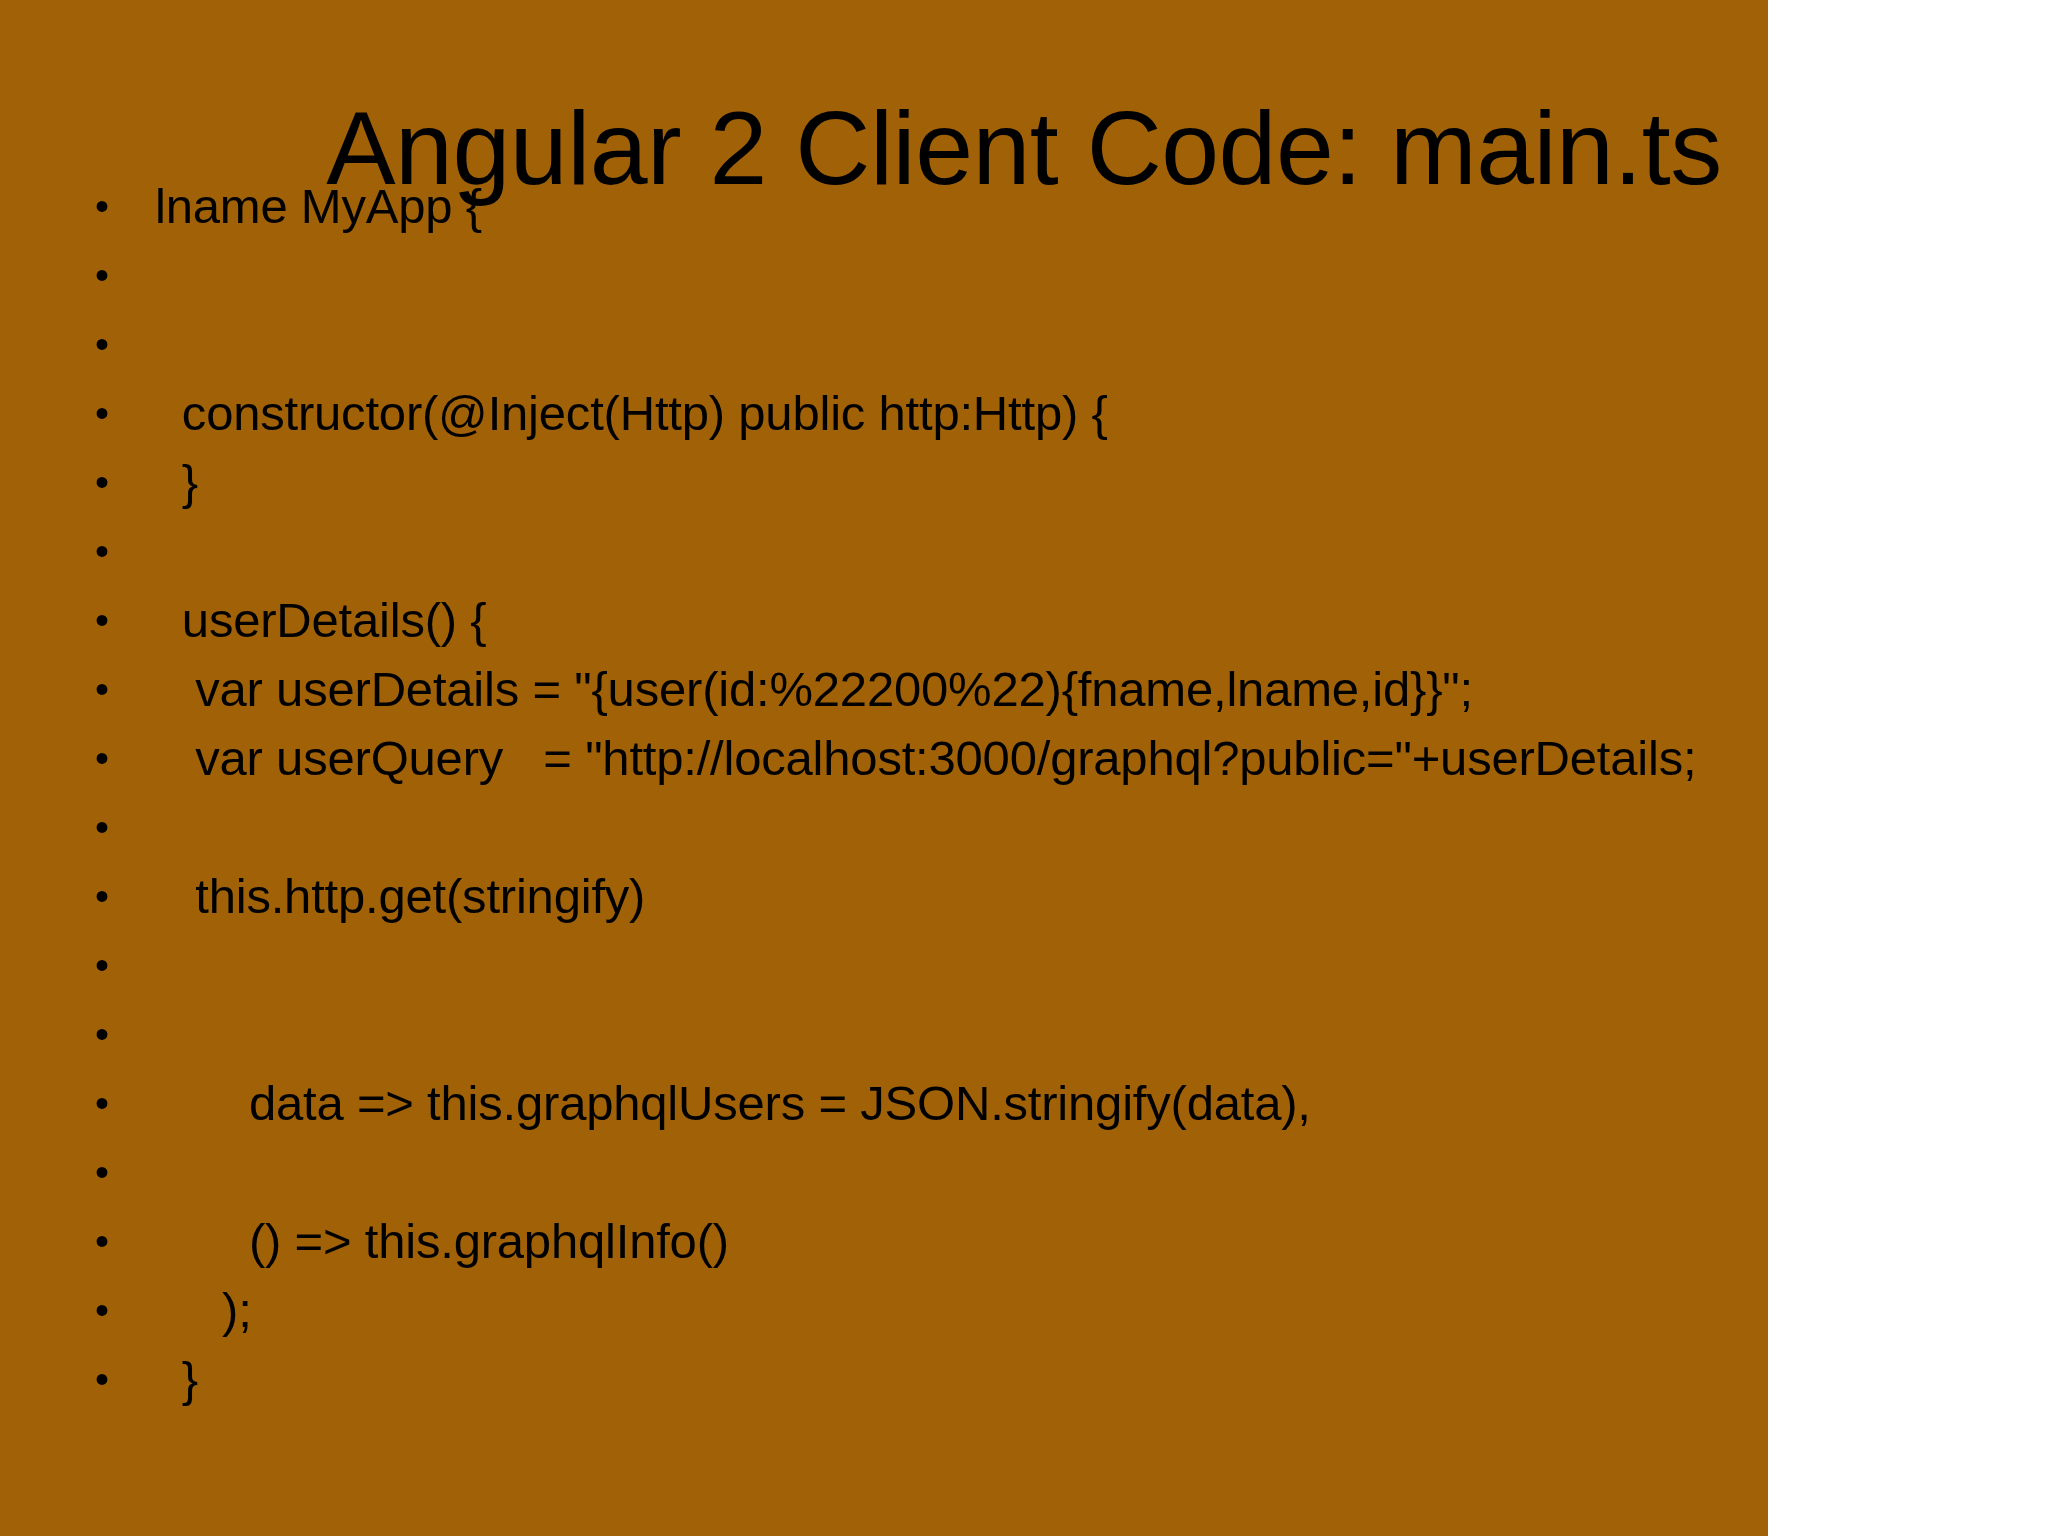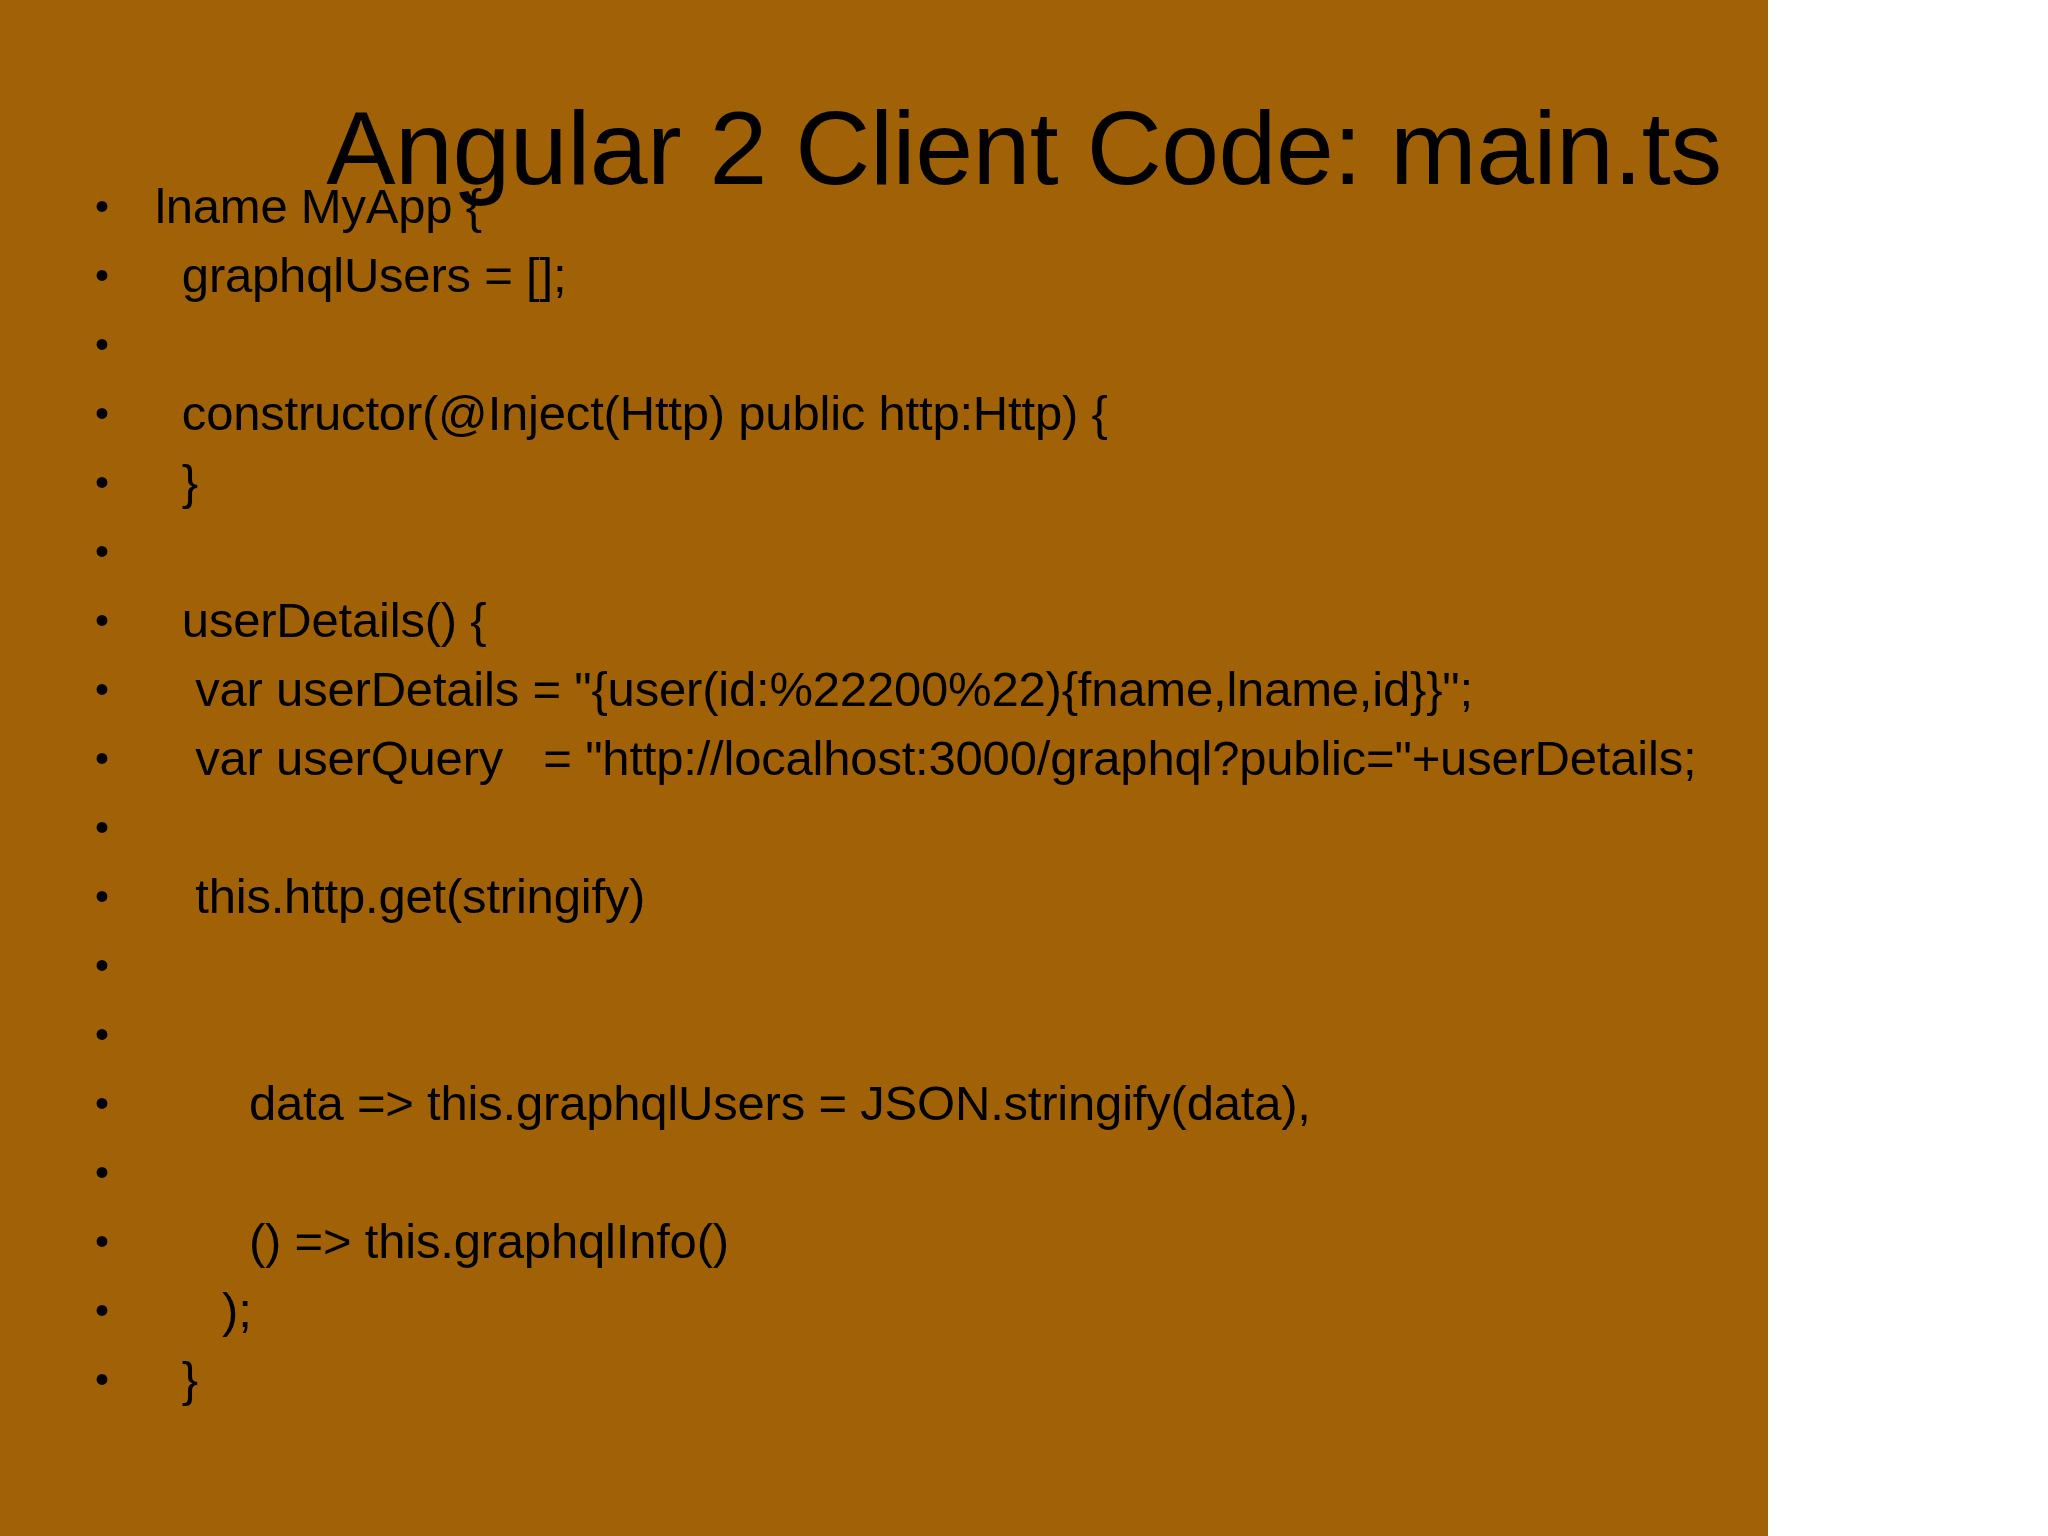--- a/index.html
+++ b/index.html
@@ -83,21 +83,21 @@
 </style>
 </head>
 <body>
 
 <div id="slide">
 
   <h1 id="slide-title">Angular 2 Client Code: main.ts</h1>
 
   <ul id="body-list">
       <li class="code-line"><span class="bullet-marker">•</span><span class="code-text">lname MyApp {</span></li>
-      <li class="code-line"><span class="bullet-marker">•</span><span class="code-text">  graphqlUsers = [];</span></li>
+      <li class="code-line"><span class="bullet-marker">•</span></li>
       <li class="code-line"><span class="bullet-marker">•</span><span class="code-text"></span></li>
       <li class="code-line"><span class="bullet-marker">•</span><span class="code-text">  constructor(@Inject(Http) public http:Http) {</span></li>
       <li class="code-line"><span class="bullet-marker">•</span><span class="code-text">  }</span></li>
       <li class="code-line"><span class="bullet-marker">•</span><span class="code-text"></span></li>
       <li class="code-line"><span class="bullet-marker">•</span><span class="code-text">  userDetails() {</span></li>
       <li class="code-line"><span class="bullet-marker">•</span><span class="code-text">   var userDetails = "{user(id:%22200%22){fname,lname,id}}";</span></li>
       <li class="code-line"><span class="bullet-marker">•</span><span class="code-text">   var userQuery   = "http://localhost:3000/graphql?public="+userDetails;</span></li>
       <li class="code-line"><span class="bullet-marker">•</span><span class="code-text"></span></li>
       <li class="code-line"><span class="bullet-marker">•</span><span class="code-text">   this.http.get(stringify)</span></li>
       <li class="code-line"><span class="bullet-marker">•</span></li>

